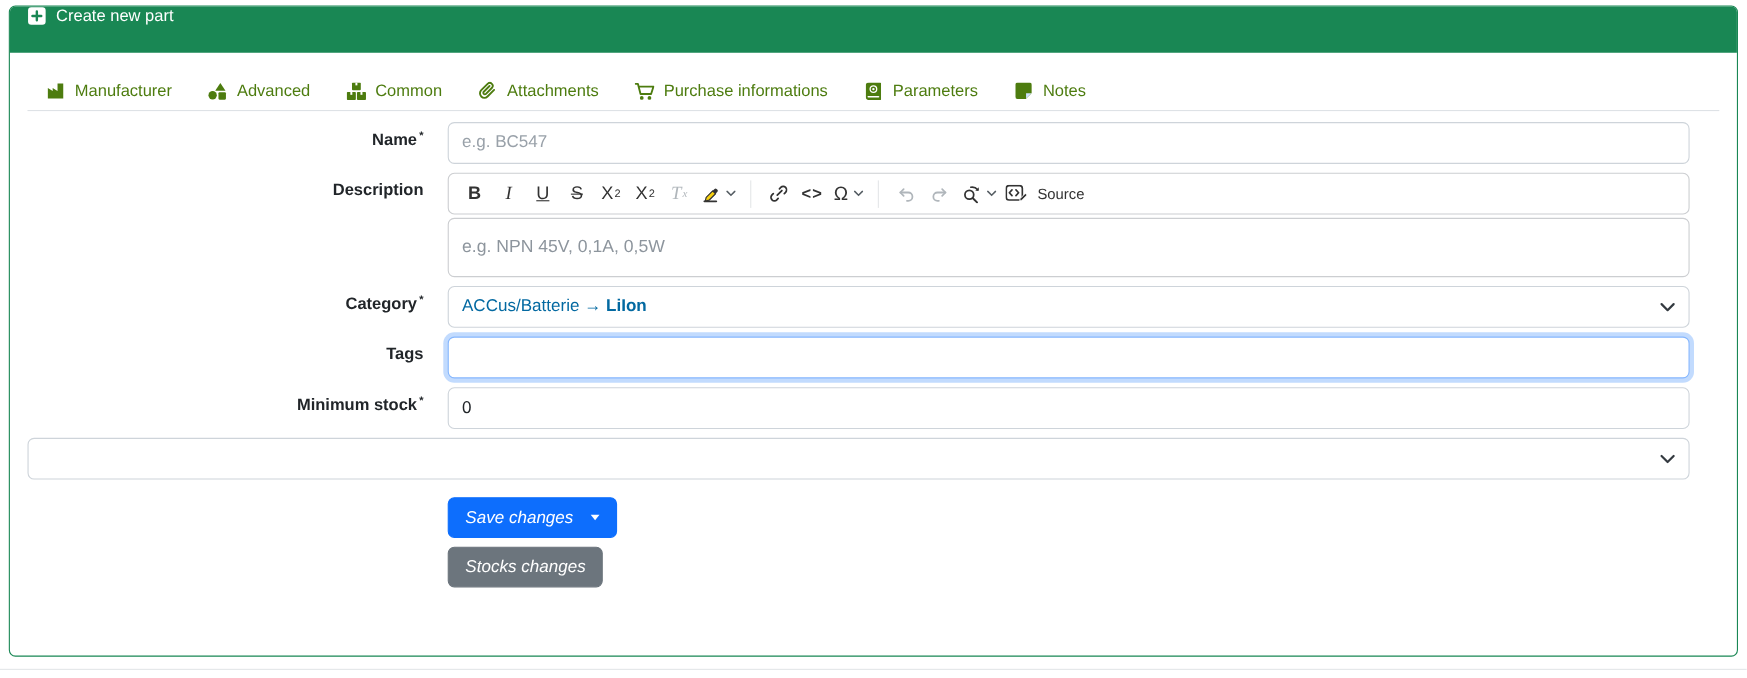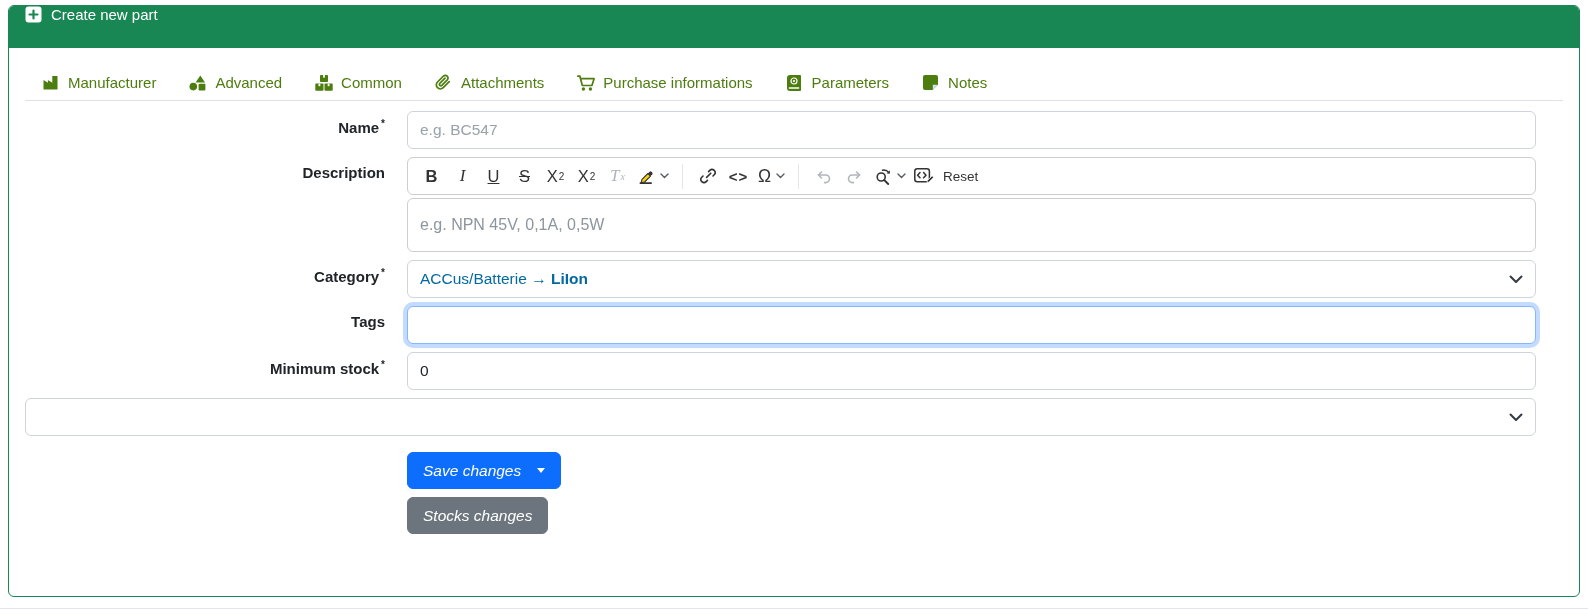--- a/index.html
+++ b/index.html
@@ -261,21 +261,21 @@
                   </span>
               </span>
               <span class="tb-btn with-chev">
                 <span>
                   <svg width="20" height="16" viewBox="0 0 20 16">
                       <rect x="0.8" y="0.8" width="14.6" height="13" rx="2.5" fill="none" stroke="#333" stroke-width="1.5"></rect>
                       <path d="M6 4.6L3.6 7.2 6 9.8M9.6 4.6l2.4 2.6-2.4 2.6" fill="none" stroke="#333" stroke-width="1.5" stroke-linecap="round" stroke-linejoin="round"></path>
                       <path d="M13 14.6l2-.5 4.2-4.2a1.15 1.15 0 0 0-1.6-1.6L13.4 12.5z" fill="#333" stroke="#fff" stroke-width="0.8"></path>
                     </svg>
                 </span>
-                <span class="src-label">Reset</span>
+                <span class="src-label">Source</span>
               </span>
             </div>
             <div class="ck-content">
               <span>e.g. NPN 45V, 0,1A, 0,5W</span>
             </div>
           </div>
         </div>
 
         <div class="frow">
           <div class="lbl"><span>Category</span><sup>*</sup></div>

